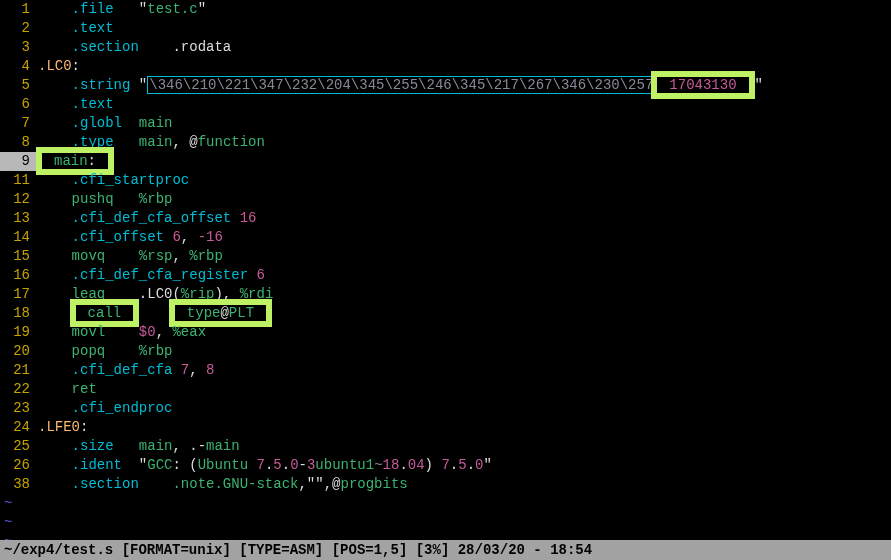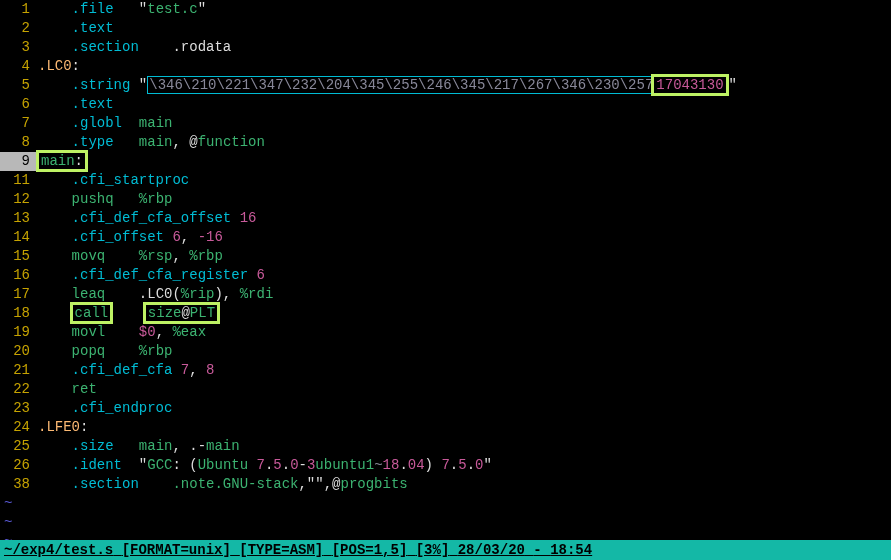--- a/index.html
+++ b/index.html
@@ -42,46 +42,45 @@
   }
   
   .c-cyan     { color: #00bcd4; text-align: center; }
   .c-magenta  { color: #c85a9a; }
   .c-greenb   { color: #3cb371; font-weight: normal; }
   .c-grey     { color: #889; }
   .c-white    { color: #ddd; }
   .c-yellow   { color: #fdba74; }
 
   .box-red {
-    border: 3px solid #bef264;
-    padding: 0 2px;
+    border: 6px solid #bef264;
+    padding: 0 12px;
     margin: 0 -2px;
     text-align: center;
   }
   .box-cyan-outer {
     border: 1px solid #00bcd4;
     padding: 0 1px;
   }
   .tilde {
     color: #5a5ad8;
     padding-left: 4px;
   }
   .statusbar {
     position: absolute;
     left: 0;
     bottom: 0;
     width: 100%;
-    background: #14b8a6;
+    background: #a3a3a3;
     color: #000;
     font-weight: bold;
     height: 20px;
     line-height: 20px;
     padding-left: 4px;
     box-sizing: border-box;
-    text-decoration: underline;
   }
 </style>
 </head>
 <body>
 
 <div class="editor">
   <div id="lines">
       <div class="line"><div class="gutter">1</div><div class="code"><span>    </span><span class="c-cyan">.file</span><span class="c-white">   "</span><span class="c-greenb">test.c</span><span class="c-white">"</span></div></div>
       <div class="line"><div class="gutter">2</div><div class="code"><span>    </span><span class="c-cyan">.text</span></div></div>
       <div class="line"><div class="gutter">3</div><div class="code"><span>    </span><span class="c-cyan">.section</span><span>    </span><span class="c-white">.rodata</span></div></div>
@@ -91,21 +90,21 @@
       <div class="line"><div class="gutter">7</div><div class="code"><span>    </span><span class="c-cyan">.globl</span><span>  </span><span class="c-greenb">main</span></div></div>
       <div class="line"><div class="gutter">8</div><div class="code"><span>    </span><span class="c-cyan">.type</span><span>   </span><span class="c-greenb">main</span><span class="c-white">, @</span><span class="c-greenb">function</span></div></div>
       <div class="line"><div class="gutter current">9</div><div class="code"><span class="box-red"><span class="c-greenb">main</span><span class="c-white">:</span></span></div></div>
       <div class="line"><div class="gutter">11</div><div class="code"><span>    </span><span class="c-cyan">.cfi_startproc</span></div></div>
       <div class="line"><div class="gutter">12</div><div class="code"><span>    </span><span class="c-greenb">pushq</span><span>   </span><span class="c-greenb">%rbp</span></div></div>
       <div class="line"><div class="gutter">13</div><div class="code"><span>    </span><span class="c-cyan">.cfi_def_cfa_offset</span><span> </span><span class="c-magenta">16</span></div></div>
       <div class="line"><div class="gutter">14</div><div class="code"><span>    </span><span class="c-cyan">.cfi_offset</span><span> </span><span class="c-magenta">6</span><span class="c-white">, </span><span class="c-magenta">-16</span></div></div>
       <div class="line"><div class="gutter">15</div><div class="code"><span>    </span><span class="c-greenb">movq</span><span>    </span><span class="c-greenb">%rsp</span><span class="c-white">, </span><span class="c-greenb">%rbp</span></div></div>
       <div class="line"><div class="gutter">16</div><div class="code"><span>    </span><span class="c-cyan">.cfi_def_cfa_register</span><span> </span><span class="c-magenta">6</span></div></div>
       <div class="line"><div class="gutter">17</div><div class="code"><span>    </span><span class="c-greenb">leaq</span><span>    </span><span class="c-white">.LC0(</span><span class="c-greenb">%rip</span><span class="c-white">), </span><span class="c-greenb">%rdi</span></div></div>
-      <div class="line"><div class="gutter">18</div><div class="code"><span>    </span><span class="box-red c-greenb">call</span><span>    </span><span class="box-red"><span class="c-greenb">size</span><span class="c-white">@</span><span class="c-greenb">PLT</span></span></div></div>
+      <div class="line"><div class="gutter">18</div><div class="code"><span>    </span><span class="box-red c-greenb">call</span><span>    </span><span class="box-red"><span class="c-greenb">type</span><span class="c-white">@</span><span class="c-greenb">PLT</span></span></div></div>
       <div class="line"><div class="gutter">19</div><div class="code"><span>    </span><span class="c-greenb">movl</span><span>    </span><span class="c-magenta">$0</span><span class="c-white">, </span><span class="c-greenb">%eax</span></div></div>
       <div class="line"><div class="gutter">20</div><div class="code"><span>    </span><span class="c-greenb">popq</span><span>    </span><span class="c-greenb">%rbp</span></div></div>
       <div class="line"><div class="gutter">21</div><div class="code"><span>    </span><span class="c-cyan">.cfi_def_cfa</span><span> </span><span class="c-magenta">7</span><span class="c-white">, </span><span class="c-magenta">8</span></div></div>
       <div class="line"><div class="gutter">22</div><div class="code"><span>    </span><span class="c-greenb">ret</span></div></div>
       <div class="line"><div class="gutter">23</div><div class="code"><span>    </span><span class="c-cyan">.cfi_endproc</span></div></div>
       <div class="line"><div class="gutter">24</div><div class="code"><span class="c-yellow">.LFE0</span><span class="c-white">:</span></div></div>
       <div class="line"><div class="gutter">25</div><div class="code"><span>    </span><span class="c-cyan">.size</span><span>   </span><span class="c-greenb">main</span><span class="c-white">, .-</span><span class="c-greenb">main</span></div></div>
       <div class="line"><div class="gutter">26</div><div class="code"><span>    </span><span class="c-cyan">.ident</span><span class="c-white">  "</span><span class="c-greenb">GCC</span><span class="c-white">: (</span><span class="c-greenb">Ubuntu</span><span> </span><span class="c-magenta">7</span><span class="c-white">.</span><span class="c-magenta">5</span><span class="c-white">.</span><span class="c-magenta">0</span><span class="c-white">-</span><span class="c-magenta">3</span><span class="c-greenb">ubuntu1</span><span class="c-grey">~</span><span class="c-magenta">18</span><span class="c-white">.</span><span class="c-magenta">04</span><span class="c-white">) </span><span class="c-magenta">7</span><span class="c-white">.</span><span class="c-magenta">5</span><span class="c-white">.</span><span class="c-magenta">0</span><span class="c-white">"</span></div></div>
       <div class="line"><div class="gutter">38</div><div class="code"><span>    </span><span class="c-cyan">.section</span><span>    </span><span class="c-greenb">.note.GNU-stack</span><span class="c-white">,"",@</span><span class="c-greenb">progbits</span></div></div>
     </div>

